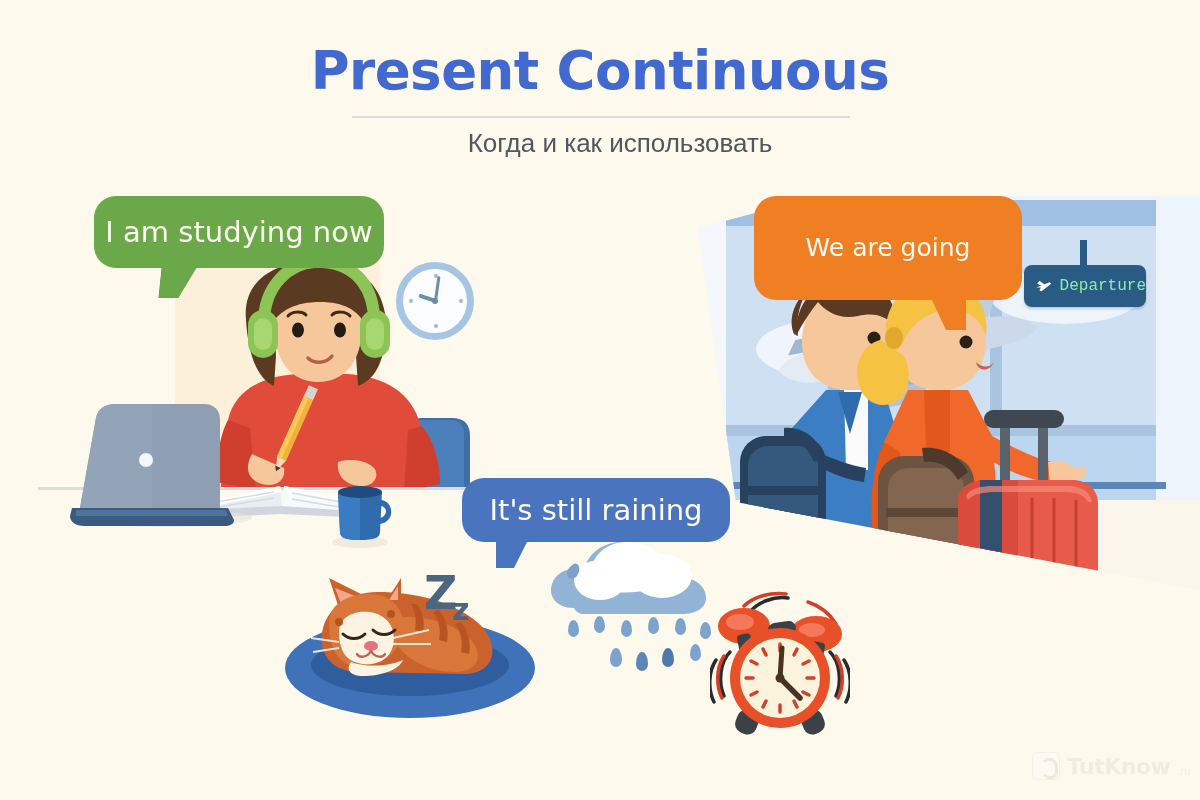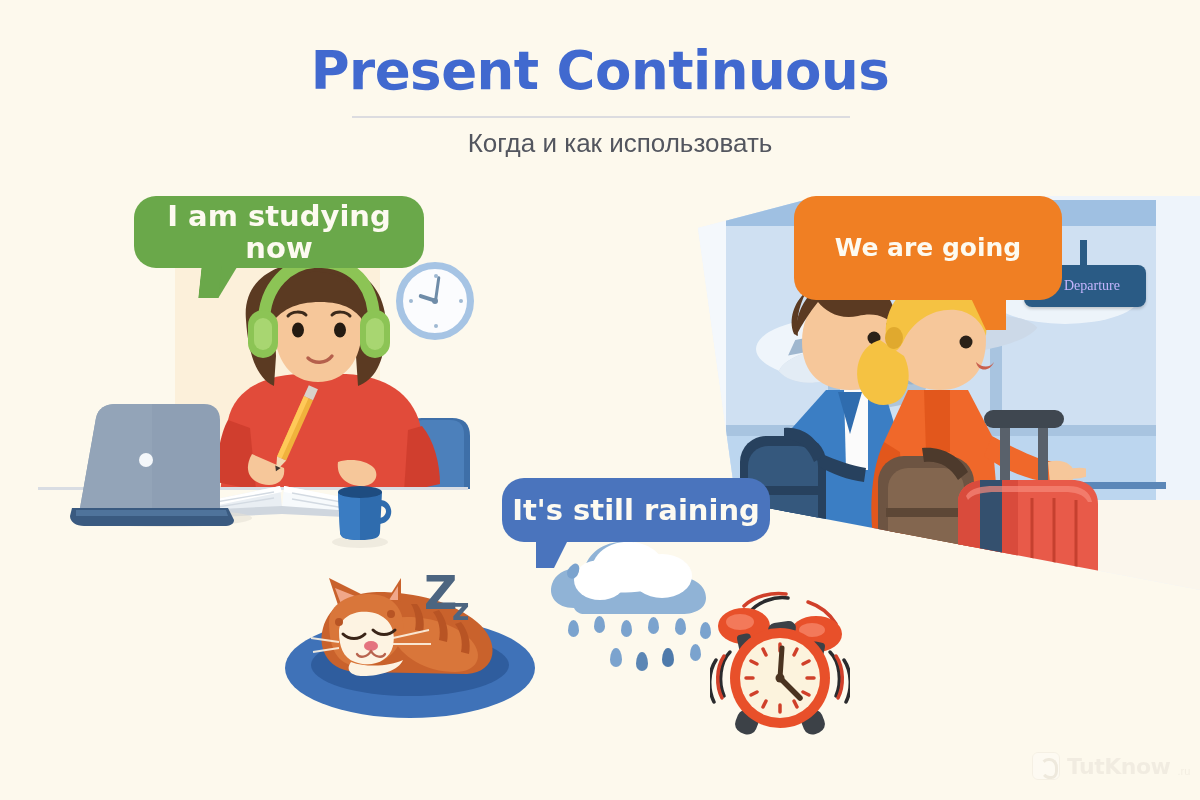--- a/index.html
+++ b/index.html
@@ -20,23 +20,23 @@
   }
   .divider{position:absolute;left:352px;top:116px;width:498px;height:2px;background:#dcdce0;}
   .subtitle{
     position:absolute;left:0;top:128px;width:1200px;text-align:center;
     font-family:"Liberation Sans", sans-serif;
     font-size:26px;color:#53565f;margin-left:20px;
   }
 
   
   .bubble{position:absolute;border-radius:22px;color:#fdfaf0;
-    font-family:"DejaVu Sans", sans-serif;font-weight:bold;
+    font-family:"DejaVu Sans", sans-serif;font-weight:normal;
     display:flex;align-items:center;justify-content:center;text-align:center;
-    line-height:1.12;margin-left:40px;}
+    line-height:1.12;}
   .bubble .tail{position:absolute;width:0;height:0;}
 
   #bubble-study{left:94px;top:196px;width:290px;height:72px;background:#6aa84a;font-size:29px;}
   #bubble-study .tail{left:66px;bottom:-30px;
     border-left:20px solid #6aa84a;border-right:16px solid transparent;
     border-top:32px solid #6aa84a;border-bottom:0;
     transform:skewX(-6deg);border-radius:0 0 4px 0;}
 
   #bubble-travel{left:754px;top:196px;width:268px;height:104px;background:#f07f23;font-size:25px;padding:0 10px;box-sizing:border-box;}
   #bubble-travel .tail{right:56px;bottom:-30px;
@@ -56,21 +56,21 @@
   .win{position:absolute;background:#cfe0f2;}
   .winframe{position:absolute;background:#a8c4e0;}
   .ap-floor{position:absolute;left:0;top:500px;width:540px;height:130px;background:#fbf6ec;}
 
   .plane{position:absolute;}
 
   
   #departure-sign{position:absolute;left:364px;top:265px;width:122px;height:42px;
      background:#2a5b85;border-radius:8px;display:flex;align-items:center;gap:7px;
      padding-left:11px;box-sizing:border-box;box-shadow:0 2px 3px rgba(0,0,0,.18);}
-  #departure-sign .lbl{color:#c4b5fd;font-size:14px;font-family:Liberation Serif, serif;}
+  #departure-sign .lbl{color:#86efac;font-size:16px;font-family:Liberation Mono, monospace;}
   .sign-post{position:absolute;left:420px;top:240px;width:7px;height:30px;background:#2a5b85;}
 
   
   .wallpatch{position:absolute;left:175px;top:215px;width:205px;height:275px;background:#fcf0da;}
   .desk-line{position:absolute;left:38px;top:487px;width:430px;height:3px;background:#d9dde3;}
   .desk-surface{position:absolute;left:0;top:489px;width:470px;height:48px;background:#fdf9ed;}
 
   .clockwall{position:absolute;left:396px;top:262px;width:78px;height:78px;border-radius:50%;
      background:#fbfcfe;border:7px solid #a6c4e4;box-sizing:border-box;}
   .clockwall .h{position:absolute;background:#6f8ca8;border-radius:2px;transform-origin:bottom center;}

